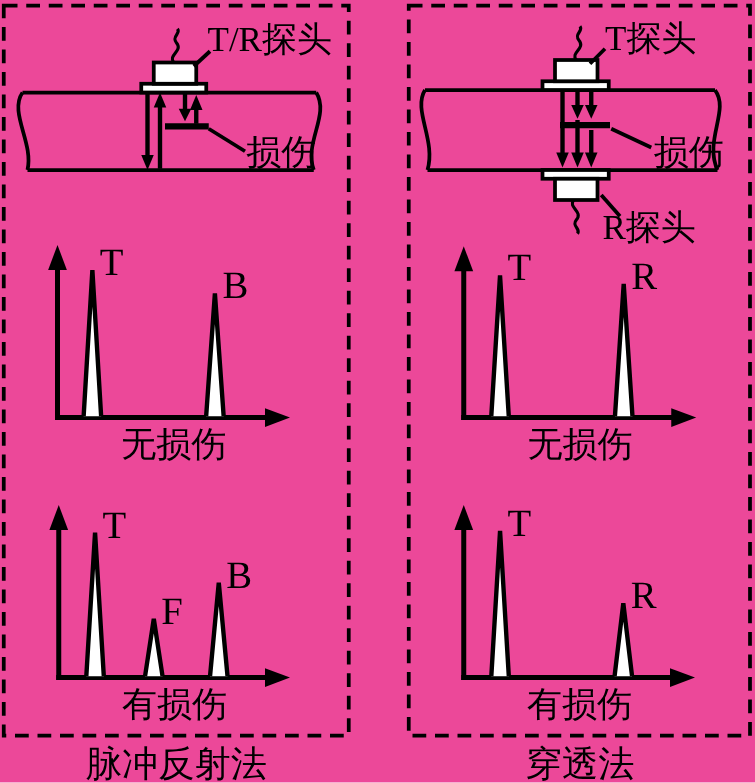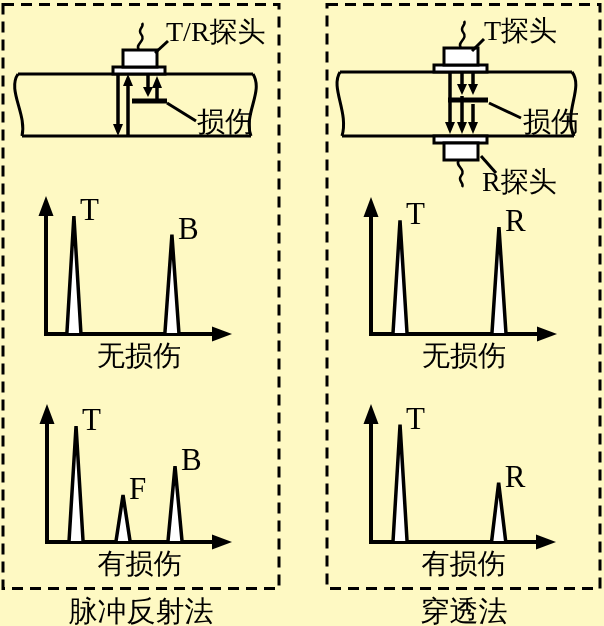--- a/index.html
+++ b/index.html
@@ -1,16 +1,16 @@
 <!DOCTYPE html>
 <html><head>
 <meta charset="utf-8">
 <style>
   html,body { margin:0; padding:0; background:#ffffff; }
-  .stage { position:relative; width:604px; height:626px; background:#fef9c3; overflow:hidden; }
+  .stage { position:relative; width:604px; height:626px; background:#ec4899; overflow:hidden; }
   svg { position:absolute; left:0; top:0; }
   text { fill:#000; }
   .s3   { stroke:#000; stroke-width:3;   fill:none; stroke-linecap:butt; }
   .s35  { stroke:#000; stroke-width:3.5; fill:none; }
   .s25  { stroke:#000; stroke-width:2.5; fill:none; }
   .s5   { stroke:#000; stroke-width:5;   fill:none; }
   .wht  { fill:#ffffff; stroke:#000; stroke-width:3; }
   .solid{ fill:#000; stroke:none; }
   .axis { stroke:#000; stroke-width:4; fill:none; }
   .peak { fill:#ffffff; stroke:#000; stroke-width:3.5; stroke-linejoin:miter; }

